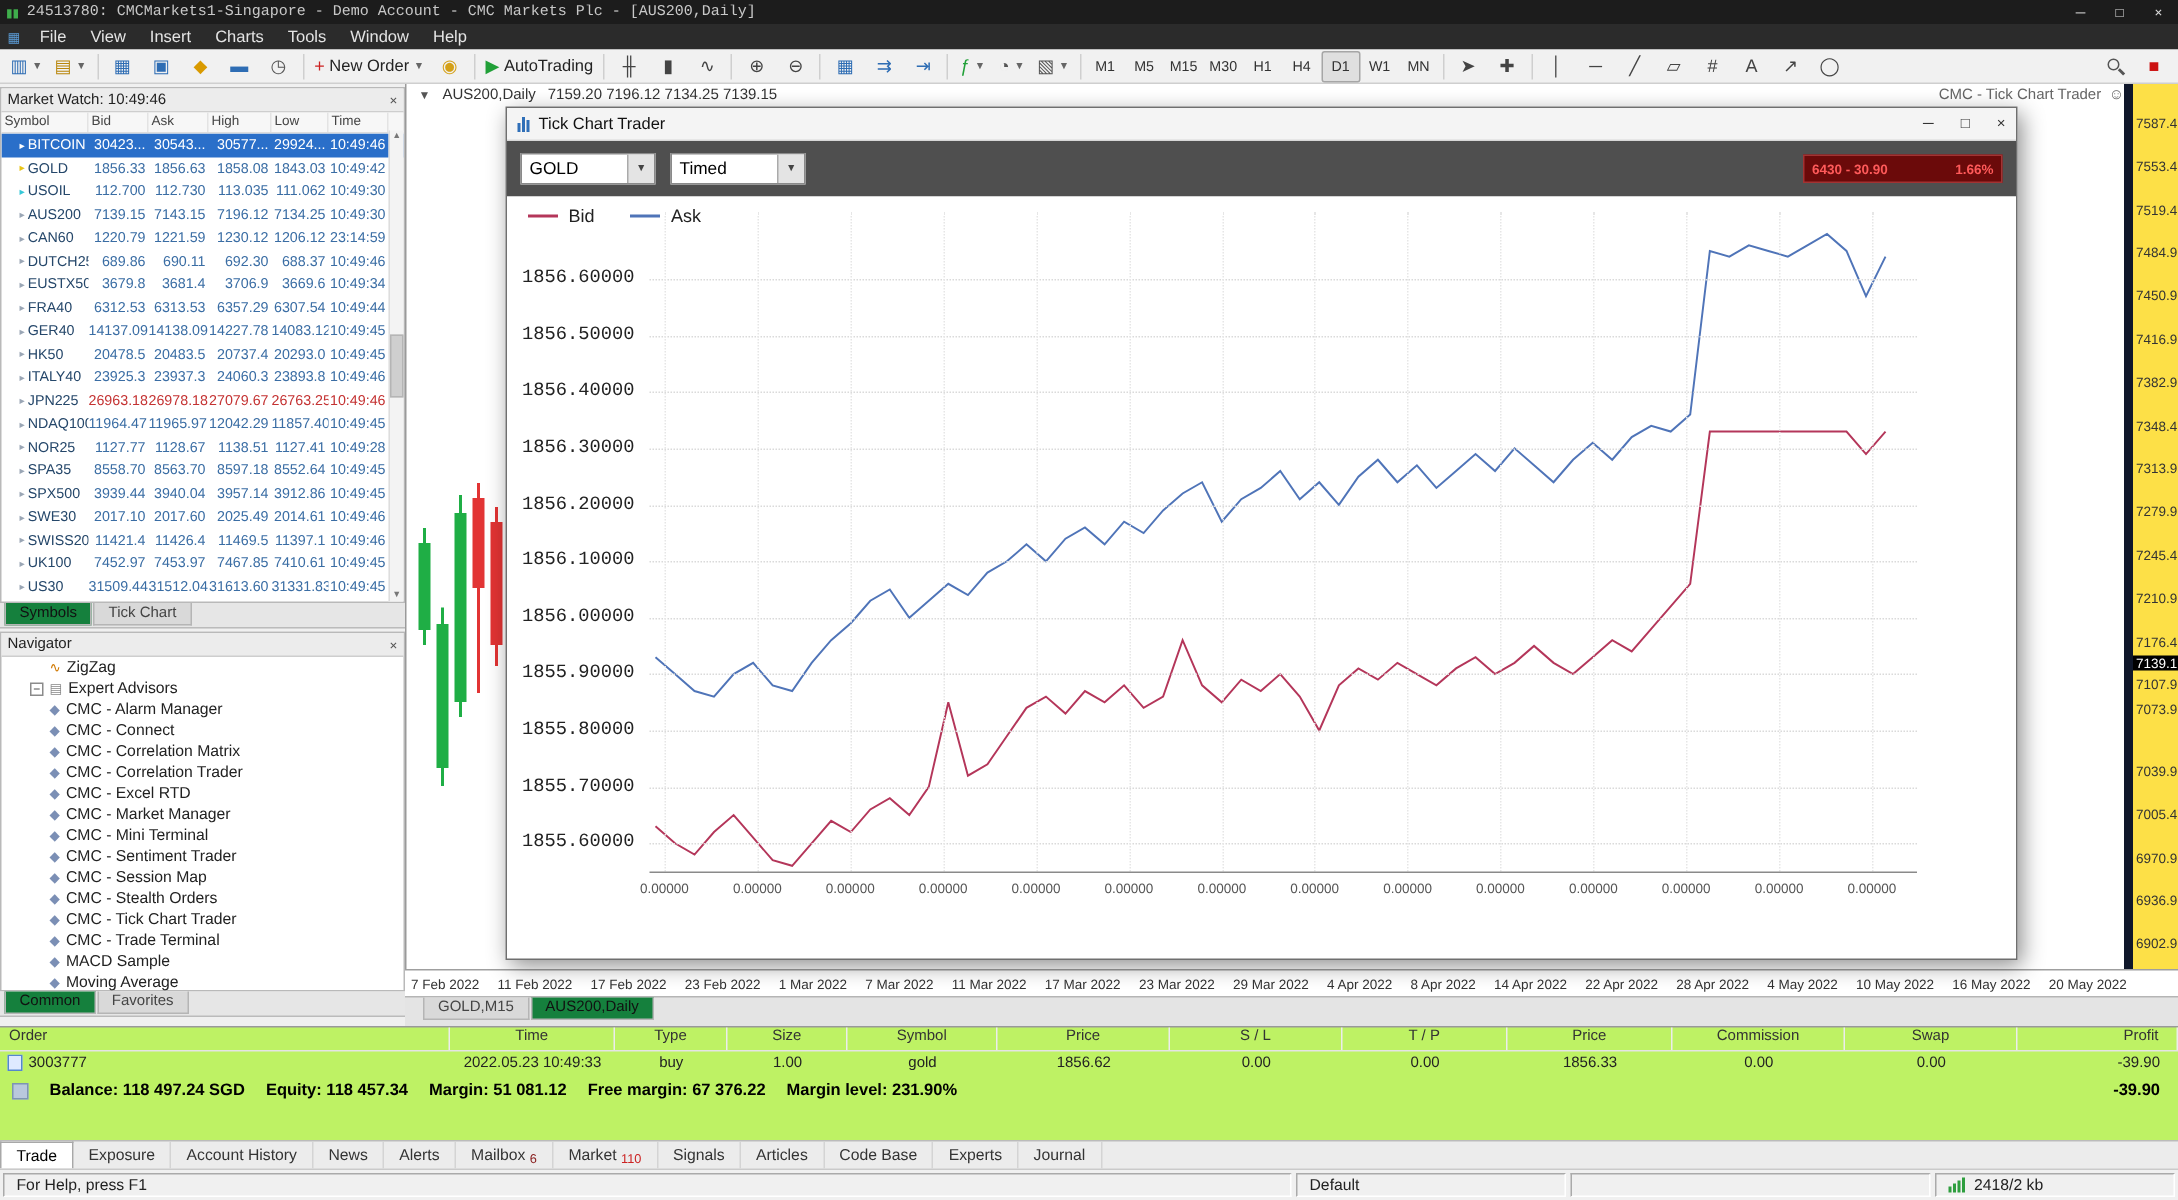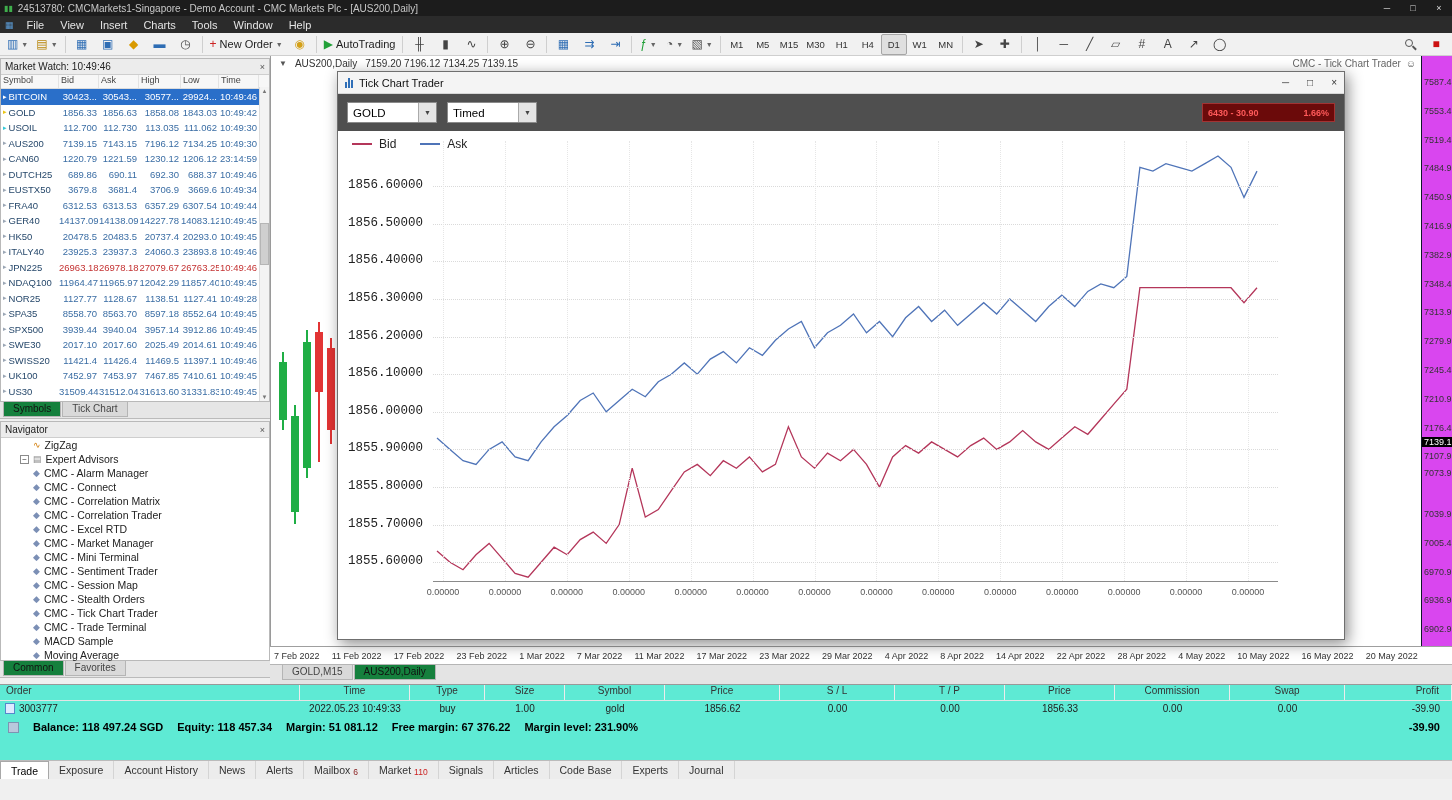--- a/index.html
+++ b/index.html
@@ -2,21 +2,21 @@
 <html><head>
 <meta charset="utf-8">
 <style>
   html,body{margin:0;padding:0;}
   body{width:1452px;height:800px;font-family:"Liberation Sans",sans-serif;font-size:11px;background:#f0f0f0;overflow:hidden;}
   .app{position:relative;width:1452px;height:800px;background:#f0f0f0;overflow:hidden;}
 
   
   .titlebar{position:absolute;left:0;top:0;width:100%;height:16px;background:#1c1c1c;color:#c8c8c8;display:flex;align-items:center;font-size:10px;padding-left:4px;box-sizing:border-box;}
   .titlebar .app-ico{color:#3fae4c;font-size:8px;margin-right:5px;}
-  .titlebar .t-text{white-space:nowrap;overflow:hidden;}
+  .titlebar .t-text{white-space:nowrap;overflow:hidden;font-family:Liberation Mono, monospace;}
   .win-controls{margin-left:auto;display:flex;}
   .win-controls span{width:26px;text-align:center;color:#ddd;font-size:9px;cursor:default;}
   .menubar{position:absolute;left:0;top:16px;width:100%;height:17px;background:#2b2b2b;color:#e4e4e4;display:flex;align-items:center;box-sizing:border-box;padding-left:3px;}
   .menu-ico{color:#5b9bd5;font-size:9px;margin:0 5px 0 2px;}
   .menu-item{padding:1px 8px;font-size:11px;cursor:default;}
   .toolbar{position:absolute;left:0;top:33px;width:100%;height:23px;background:#f1f1f1;border-bottom:1px solid #cfcfcf;display:flex;align-items:center;box-sizing:border-box;padding:0 3px;}
   .tb-btn{height:19px;min-width:18px;display:flex;align-items:center;justify-content:center;gap:3px;padding:0 3px;border:1px solid transparent;border-radius:2px;color:#333;font-size:11px;cursor:default;}
   .tb-btn.active{background:#dfdfdf;border-color:#a6a6a6;}
   .tb-btn .g{font-size:12px;line-height:1;}
   .tb-btn .lb{font-size:11px;color:#222;}
@@ -34,42 +34,42 @@
   .panel-close{color:#555;font-size:9px;cursor:default;}
   .mw-panel{top:58px;height:344px;}
   .mw-header{display:grid;grid-template-columns:58px 40px 40px 42px 38px 40px;height:13px;background:#f7f7f7;border-bottom:1px solid #dcdcdc;font-size:9px;color:#444;}
   .mw-header div{border-right:1px solid #e3e3e3;padding:0 2px;overflow:hidden;}
   .mw-body{height:314px;overflow:hidden;position:relative;}
   .mw-row{display:grid;grid-template-columns:58px 40px 40px 42px 38px 40px;height:15.5px;align-items:center;font-size:9.5px;}
   .mw-row .num{text-align:right;padding-right:2px;color:#3a6da4;overflow:hidden;white-space:nowrap;}
   .mw-row.down .num{color:#c43232;}
   .mw-row.sel{background:#2a6fc9;}
   .mw-row.sel .num,.mw-row.sel .symn{color:#fff !important;}
-  .mw-sym{display:flex;align-items:center;gap:2px;padding-left:2px;overflow:hidden;}
+  .mw-sym{display:flex;align-items:center;gap:2px;padding-left:12px;overflow:hidden;}
   .mw-ico{font-size:7px;color:#9aa6b5;}
   .symn{color:#25476a;white-space:nowrap;}
   .mini-scroll{position:absolute;right:0;top:28px;bottom:0;width:9px;background:#f3f3f3;border-left:1px solid #ddd;font-size:6px;color:#777;display:flex;flex-direction:column;align-items:center;justify-content:space-between;padding:1px 0;}
   .mini-scroll .thumb{width:7px;height:40px;background:#cfcfcf;border:1px solid #b5b5b5;}
   .panel-tabs{position:absolute;left:0;width:270px;height:17px;background:#e6e6e6;border-bottom:1px solid #bbb;display:flex;align-items:flex-start;padding-left:3px;box-sizing:border-box;gap:1px;}
   .mw-tabs{top:402px;}
   .nav-tabs{top:661px;}
   .ptab{font-size:10px;color:#444;background:#d9d9d9;border:1px solid #b5b5b5;border-top:none;padding:1px 9px 2px;cursor:default;}
   .ptab.active{background:#15803d;color:#111;}
   .nav-panel{top:421px;height:240px;}
   .nav-body{height:223px;overflow:hidden;}
   .nav-row{display:flex;align-items:center;gap:4px;height:14px;font-size:10.5px;color:#222;white-space:nowrap;}
   .nav-exp{width:9px;height:9px;border:1px solid #8b8b8b;font-size:8px;line-height:7px;text-align:center;color:#333;background:#fff;box-sizing:border-box;}
   .nav-ico{font-size:9px;}
 
   
   .chart-region{position:absolute;left:270px;top:56px;width:1182px;height:590px;background:#fff;border-left:1px solid #9a9a9a;box-sizing:border-box;overflow:hidden;}
   .chart-readout{position:absolute;left:8px;top:2px;display:flex;gap:8px;font-size:10px;color:#333;align-items:center;z-index:2;}
   .chart-readout .ro-ar{font-size:8px;color:#555;}
   .expert-label{position:absolute;right:36px;top:2px;font-size:10px;color:#666;display:flex;gap:5px;align-items:center;z-index:2;}
-  .price-scale{position:absolute;right:0;top:0;bottom:0;width:30px;border-left:1px solid #0f172a;background:#d946ef;}
+  .price-scale{position:absolute;right:0;top:0;bottom:0;width:30px;border-left:6px solid #0f172a;background:#fde047;}
   .ps-tick{position:absolute;left:2px;font-size:9px;color:#333;}
   .ps-marker{position:absolute;left:0;background:#000;color:#fff;font-size:9px;padding:0 2px;z-index:3;}
   .wick{position:absolute;width:2px;}
   .body{position:absolute;width:8px;}
   .date-axis{position:absolute;left:270px;top:646px;width:1182px;height:18px;background:#fff;border-top:1px solid #9f9f9f;box-sizing:border-box;display:flex;justify-content:space-between;align-items:center;padding:0 34px 0 4px;}
   .date-axis span{font-size:9px;color:#333;white-space:nowrap;}
   .chart-tabs{position:absolute;left:270px;top:664px;width:1182px;height:20px;background:#e4e4e4;border-top:1px solid #b5b5b5;display:flex;align-items:flex-start;padding-left:12px;box-sizing:border-box;gap:1px;}
 
   
   .tick-window{position:absolute;left:337px;top:71px;width:1008px;height:569px;background:#fff;border:1px solid #6f6f6f;box-shadow:3px 4px 14px rgba(0,0,0,.45);box-sizing:border-box;z-index:5;}
@@ -96,21 +96,21 @@
   .tw-btn.red{background:#d40000;color:#fff;border-color:#8a0000;font-weight:bold;}
   .tw-bb-label{color:#eee;font-size:10px;}
   .tw-select.small{width:46px;height:17px;font-size:10px;}
   .tw-trade-panel{margin-left:auto;height:23px;background:#151515;display:flex;align-items:center;gap:8px;padding:0 9px;min-width:248px;}
   .tw-trade-panel input{width:40px;height:14px;border:1px solid #777;background:#fff;color:#000;font-size:10px;padding:0 2px;font-family:"Liberation Sans",sans-serif;}
   .tw-lots{color:#ddd;font-size:10px;}
   .tw-price{color:#fff;font-size:10.5px;}
   .tw-price.first{margin-left:auto;}
 
   
-  .terminal{position:absolute;left:0;top:684px;width:1452px;height:76px;background:#5eead4;border-top:1px solid #999;box-sizing:border-box;}
+  .terminal{position:absolute;left:0;top:684px;width:1452px;height:76px;background:#bef264;border-top:1px solid #999;box-sizing:border-box;}
   .t-grid{display:grid;grid-template-columns:300px 110px 75px 80px 100px 115px 115px 110px 110px 115px 115px 107px;}
   .term-header{height:15px;border-bottom:1px solid #e4e4e4;}
   .t-th{font-size:10px;color:#333;text-align:center;border-right:1px solid #ececec;overflow:hidden;white-space:nowrap;}
   .t-th.c0{text-align:left;padding-left:6px;}
   .t-th.c11{text-align:right;padding-right:12px;}
   .t-row{height:15px;align-items:center;}
   .t-td{font-size:10px;color:#222;text-align:center;overflow:hidden;white-space:nowrap;}
   .t-td.c0{text-align:left;padding-left:5px;display:flex;gap:4px;align-items:center;}
   .t-td.c11{text-align:right;padding-right:12px;}
   .ord-ico{width:8px;height:9px;background:#dfeaff;border:1px solid #5588cc;display:inline-block;}
@@ -892,14 +892,28 @@
         <span>Code Base</span>
       </div>
       <div class="btab">
         <span>Experts</span>
       </div>
       <div class="btab">
         <span>Journal</span>
       </div>
     </div>
 
+  <div class="statusbar">
+    <div class="sb-seg sb-left">For Help, press F1</div>
+    <div class="sb-seg sb-profile">Default</div>
+    <div class="sb-seg sb-gap"></div>
+    <div class="sb-seg sb-net">
+      <span class="net-bars">
+          <i style="height:4px"></i>
+          <i style="height:6px"></i>
+          <i style="height:8px"></i>
+          <i style="height:10px"></i>
+        </span>
+      <span>2418/2 kb</span>
+    </div>
+  </div>
 
 </div>
 
 </body></html>

